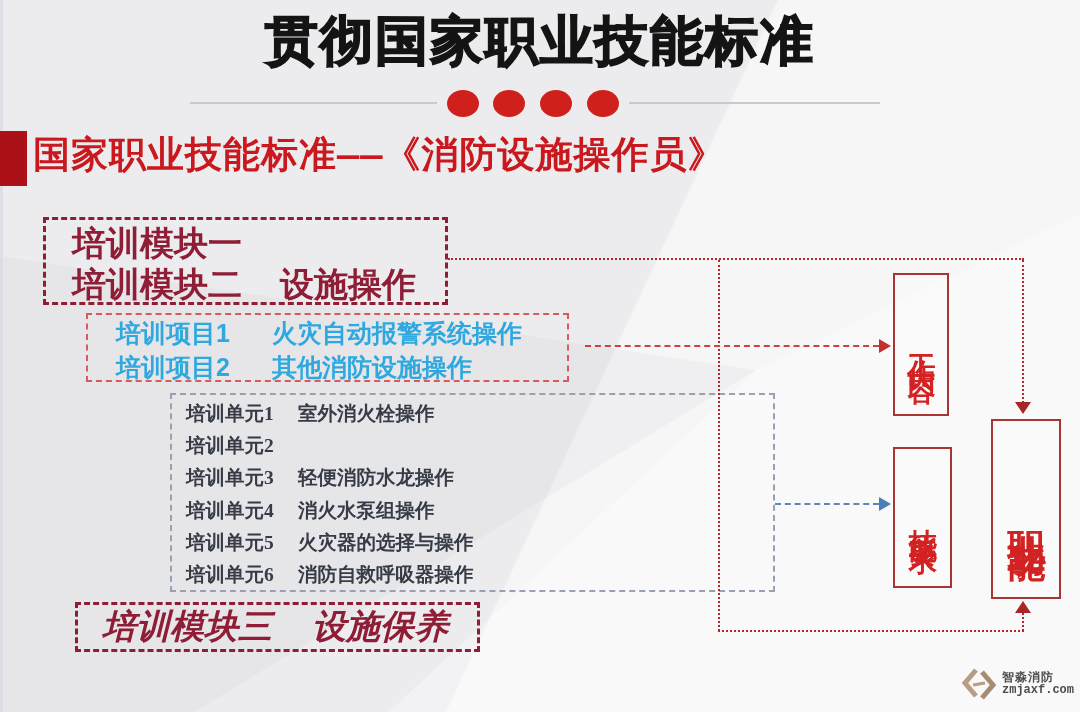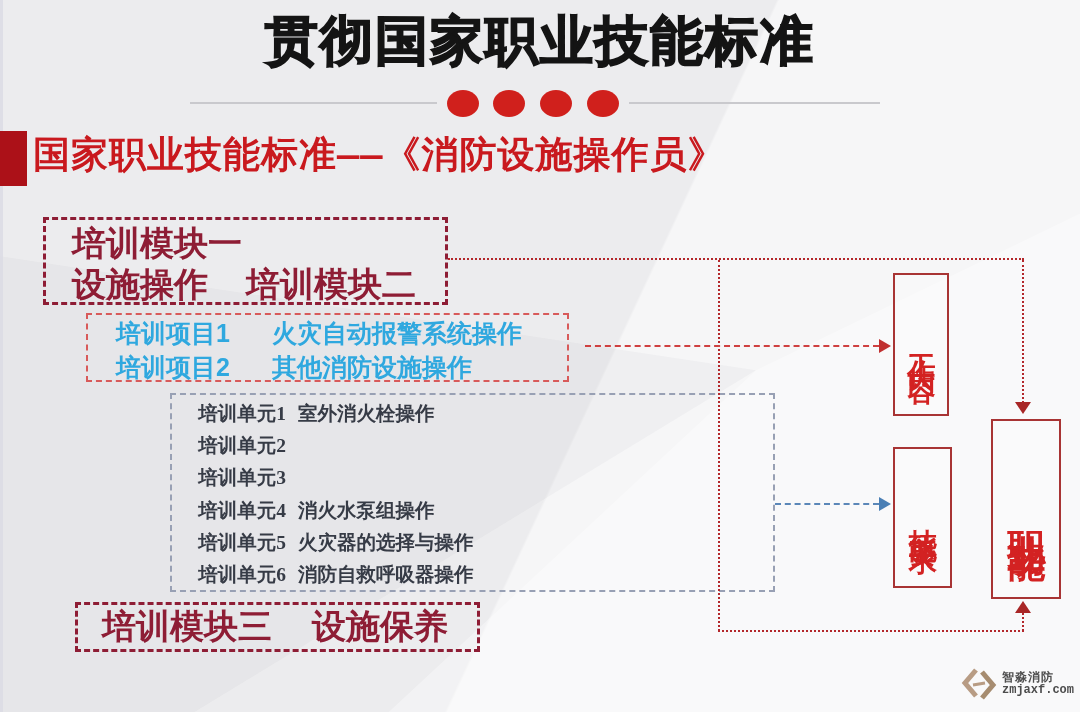--- a/index.html
+++ b/index.html
@@ -23,29 +23,29 @@
 
   .red-bar{position:absolute;left:0;top:131px;width:27px;height:55px;background:#ac1118;}
   .subtitle{position:absolute;left:33px;top:130px;font-size:37px;font-weight:700;
             color:#c9191e;letter-spacing:1px;white-space:nowrap;font-family:Liberation Mono, monospace;}
 
   .mod-box{position:absolute;border:3px dashed #8e1d35;box-sizing:border-box;
            font-family:"Liberation Serif",serif;font-weight:700;color:#8e1d35;}
   .mod1{left:43px;top:217px;width:405px;height:88px;padding:3px 0 0 26px;}
   .mod1 .row{display:flex;gap:38px;font-size:34px;line-height:41px;white-space:nowrap;}
   .mod3{left:75px;top:602px;width:405px;height:50px;}
-  .mod3 .row{display:flex;gap:40px;font-size:34px;line-height:44px;padding-left:24px;white-space:nowrap;}
+  .mod3 .row{display:flex;gap:40px;font-size:34px;line-height:44px;padding-left:24px;white-space:nowrap;font-style:italic;}
 
   .proj-box{position:absolute;left:86px;top:313px;width:483px;height:69px;box-sizing:border-box;
             border:2px dashed #d85a5a;padding:2px 0 0 28px;}
   .proj-box .row{display:flex;gap:42px;font-size:25px;font-weight:700;color:#2fa8df;
                  line-height:32px;white-space:nowrap;}
 
   .units-box{position:absolute;left:170px;top:393px;width:605px;height:199px;box-sizing:border-box;
-             border:2px dashed #98a0b4;padding:3px 0 0 14px;text-align:right;}
+             border:2px dashed #98a0b4;padding:3px 0 0 14px;}
   .units-box .row{display:flex;font-size:19.5px;font-weight:700;color:#363b46;line-height:32.2px;
                   font-family:"Liberation Serif",serif;white-space:nowrap;}
   .units-box .row .u-label{width:100px;}
   .units-box .row .u-value{margin-left:12px;}
 
   .vbox{position:absolute;border:2px solid #a83434;box-sizing:border-box;background:rgba(255,255,255,.25);
         display:flex;align-items:center;justify-content:center;
         writing-mode:vertical-rl;text-orientation:upright;
         color:#d32222;font-weight:900;white-space:nowrap;}
   .vbox-work{left:893px;top:273px;width:56px;height:143px;font-size:28px;letter-spacing:7px;}
@@ -87,22 +87,22 @@
   <div class="dotline" style="left:629px;width:251px;"></div>
 
   <div class="red-bar"></div>
   <div class="subtitle">国家职业技能标准——《消防设施操作员》</div>
 
   <div class="mod-box mod1">
     <div class="row">
       <span>培训模块一</span>
     </div>
     <div class="row">
+      <span>培训模块二</span>
       <span>设施操作</span>
-      <span>培训模块二</span>
     </div>
   </div>
 
   <div class="proj-box">
     <div class="row">
       <span>培训项目1</span>
       <span>火灾自动报警系统操作</span>
     </div>
     <div class="row" style="margin-top:2px;">
       <span>培训项目2</span>
@@ -113,20 +113,21 @@
   <div class="units-box">
     <div class="row">
       <span class="u-label">培训单元1</span>
       <span class="u-value">室外消火栓操作</span>
     </div>
     <div class="row">
       <span class="u-label">培训单元2</span>
     </div>
     <div class="row">
       <span class="u-label">培训单元3</span>
+      <span class="u-value">轻便消防水龙操作</span>
     </div>
     <div class="row">
       <span class="u-label">培训单元4</span>
       <span class="u-value">消火水泵组操作</span>
     </div>
     <div class="row">
       <span class="u-label">培训单元5</span>
       <span class="u-value">火灾器的选择与操作</span>
     </div>
     <div class="row">

